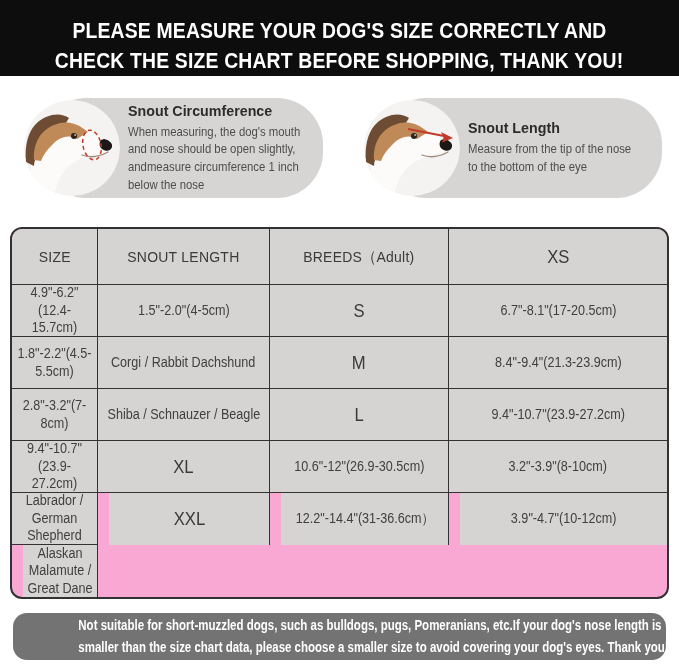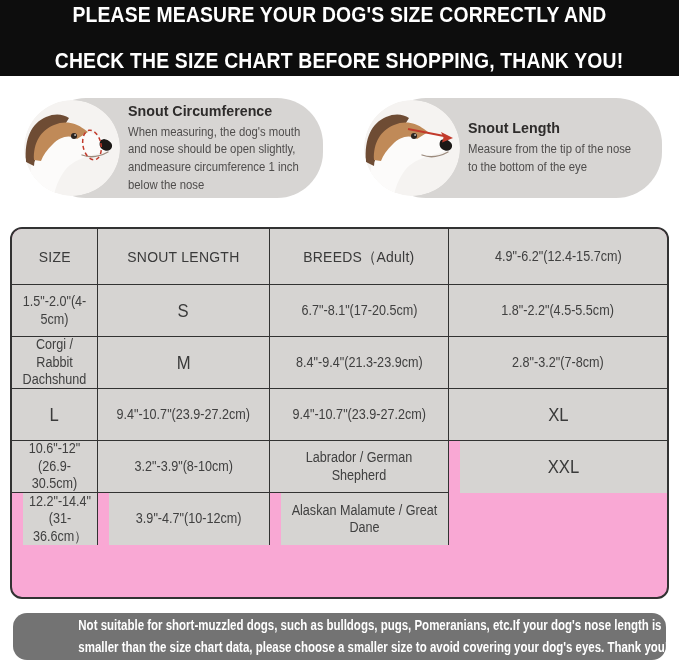--- a/index.html
+++ b/index.html
@@ -10,21 +10,21 @@
     overflow: hidden;
     color: #3c3c3c;
   }
   
   .banner {
     height: 76px;
     background: #0d0d0d;
     color: #ffffff;
     display: flex;
     flex-direction: column;
-    justify-content: space-between;
+    justify-content: flex-end;
     align-items: center;
   }
   .banner-line {
     font-size: 22px;
     font-weight: 700;
     line-height: 30px;
     white-space: pre;
     transform: scaleX(0.88);
     transform-origin: 50% 50%;
     letter-spacing: 0.2px;
@@ -201,20 +201,23 @@
   <div class="cell th">
       <span>SIZE</span>
     </div>
   <div class="cell th">
       <span>SNOUT LENGTH</span>
     </div>
   <div class="cell th">
       <span>BREEDS（Adult)</span>
     </div>
 
+  <div class="cell size-col">
+      <span>XS</span>
+    </div>
   <div class="cell val">
       <span>4.9"-6.2"(12.4-15.7cm)</span>
     </div>
   <div class="cell val">
       <span>1.5"-2.0"(4-5cm)</span>
     </div>
 
   <div class="cell size-col">
       <span>S</span>
     </div>
@@ -229,20 +232,23 @@
     </div>
 
   <div class="cell size-col">
       <span>M</span>
     </div>
   <div class="cell val">
       <span>8.4"-9.4"(21.3-23.9cm)</span>
     </div>
   <div class="cell val">
       <span>2.8"-3.2"(7-8cm)</span>
+    </div>
+  <div class="cell val">
+      <span>Shiba / Schnauzer / Beagle</span>
     </div>
 
   <div class="cell size-col">
       <span>L</span>
     </div>
   <div class="cell val">
       <span>9.4"-10.7"(23.9-27.2cm)</span>
     </div>
   <div class="cell val">
       <span>9.4"-10.7"(23.9-27.2cm)</span>

